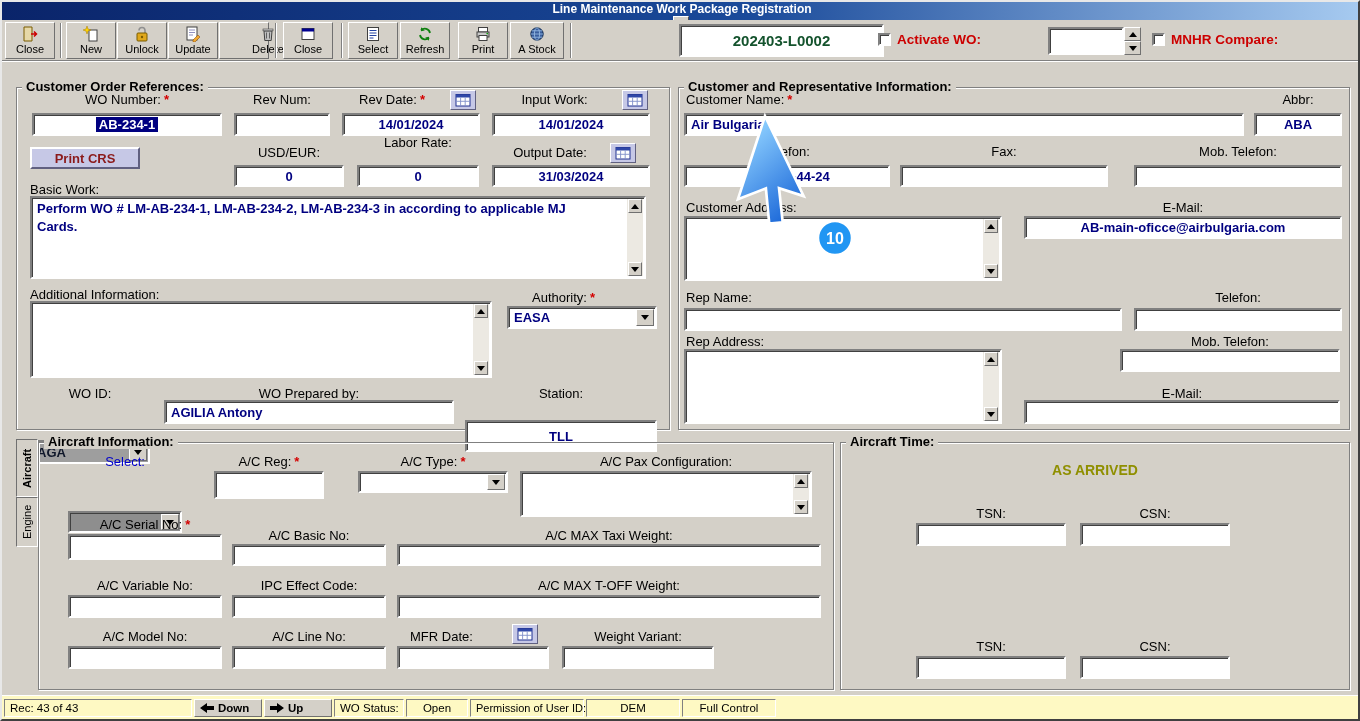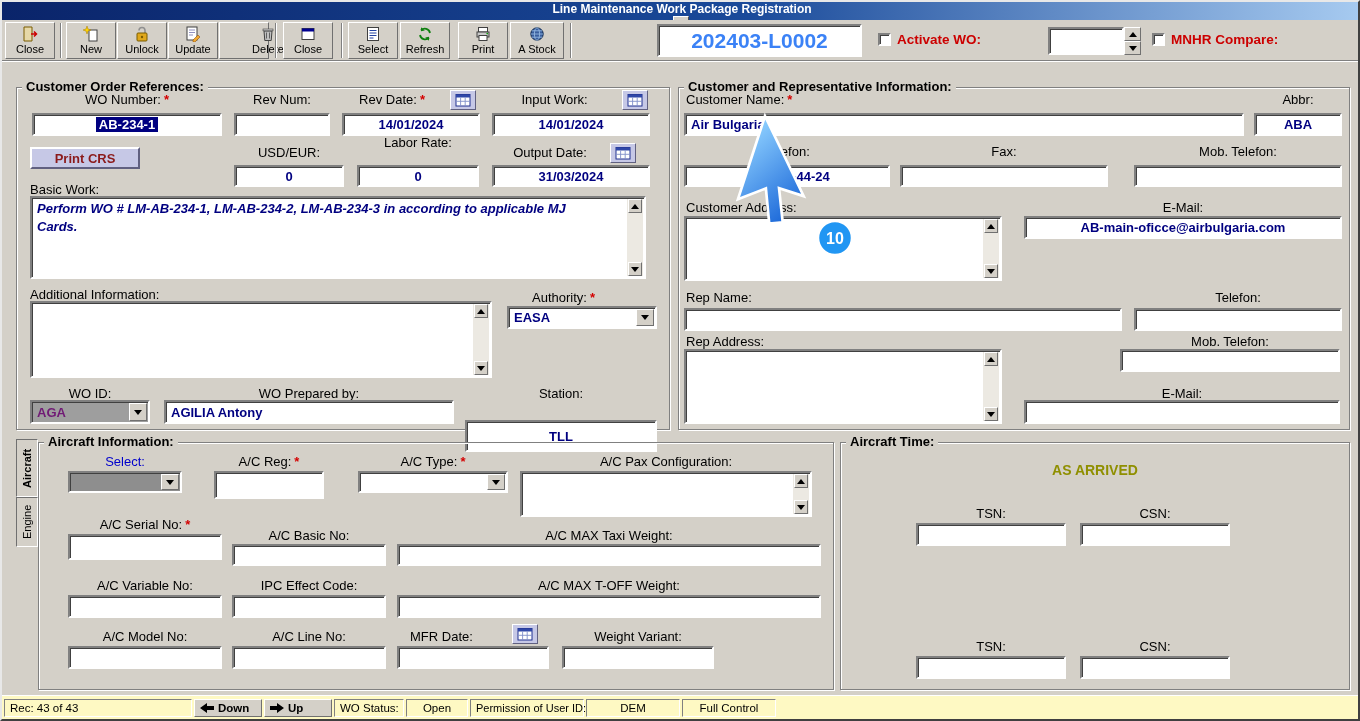--- a/index.html
+++ b/index.html
@@ -15,23 +15,23 @@
   .winbtn{width:16px;height:14px;background:#d4d0c8;border:1px solid;border-color:#fff #505050 #505050 #fff;
           margin-left:2px;display:flex;align-items:center;justify-content:center;}
   
   .toolbar{position:absolute;top:18px;left:0;right:0;height:41px;background:#d4d0c8;
            border-bottom:1px solid #808080;box-shadow:0 1px 0 #fff;}
   .tb-btn{position:absolute;top:2px;height:37px;background:#d4d0c8;
           border:1px solid;border-color:#fff #707070 #707070 #fff;
           display:flex;flex-direction:column;align-items:center;justify-content:center;gap:1px;
           font-family:"Liberation Sans",sans-serif;font-size:11px;color:#000;}
   .tb-sep{position:absolute;top:3px;width:2px;height:35px;border-left:1px solid #808080;border-right:1px solid #fff;}
-  .pkg{position:absolute;left:655px;top:22px;width:205px;height:33px;background:#fff;
+  .pkg{position:absolute;left:677px;top:22px;width:205px;height:33px;background:#fff;
        border:2px solid;border-color:#808080 #fff #fff #808080;box-shadow:inset 1px 1px 0 #404040;
-       display:flex;align-items:center;justify-content:center;font-size:21px;font-weight:bold;color:#3b82f6;}
+       display:flex;align-items:center;justify-content:center;font-size:15px;font-weight:bold;color:#14532d;}
   .checkbox{position:absolute;width:13px;height:13px;background:#fff;border:2px solid;
             border-color:#808080 #fff #fff #808080;box-shadow:inset 1px 1px 0 #404040;}
   .red-lbl{position:absolute;font-size:13.5px;font-weight:bold;color:#cc0000;white-space:nowrap;}
   .spinfield{position:absolute;left:1046px;top:25px;width:76px;height:28px;background:#fff;
              border:2px solid;border-color:#808080 #fff #fff #808080;box-shadow:inset 1px 1px 0 #404040;}
   .spinner{position:absolute;left:1122px;top:25px;width:17px;height:28px;display:flex;flex-direction:column;}
   .spinbtn{flex:1;background:#d4d0c8;border:1px solid;border-color:#fff #707070 #707070 #fff;
            display:flex;align-items:center;justify-content:center;}
   
   .groupbox{position:absolute;border:1px solid #808080;box-shadow:1px 1px 0 #fff,inset 1px 1px 0 #fff;}
@@ -52,21 +52,21 @@
   .sbtn{width:14px;height:14px;margin:0 auto;background:#d4d0c8;border:1px solid;border-color:#fff #707070 #707070 #fff;
         display:flex;align-items:center;justify-content:center;}
   .ddbtn{position:absolute;right:1px;top:1px;bottom:1px;width:18px;background:#d4d0c8;
          border:1px solid;border-color:#fff #707070 #707070 #fff;display:flex;align-items:center;justify-content:center;}
   .tri-up{width:0;height:0;border-left:4px solid transparent;border-right:4px solid transparent;border-bottom:5px solid #000;}
   .tri-down{width:0;height:0;border-left:4px solid transparent;border-right:4px solid transparent;border-top:5px solid #000;}
   .calbtn{position:absolute;width:26px;height:20px;background:#c6c8e6;border:1px solid;
           border-color:#fff #606080 #606080 #fff;display:flex;align-items:center;justify-content:center;}
   .btn{position:absolute;background:#c6c8e6;border:2px solid;border-color:#fff #606080 #606080 #fff;
        display:flex;align-items:center;justify-content:center;font-size:13px;font-weight:bold;color:#8b1a1a;}
-  .combo-grey{background:#9e9e9e;color:#701a75;}
+  .combo-grey{background:#9e9e9e;color:#0f172a;margin-top:40px;}
   .vtab{position:absolute;left:14px;width:22px;background:#d4d0c8;border:1px solid;border-color:#fff #707070 #707070 #fff;
         writing-mode:vertical-rl;transform:rotate(180deg);display:flex;align-items:center;justify-content:center;
         font-size:11px;color:#000;}
   .olive{position:absolute;color:#8f8f00;font-weight:bold;font-size:14px;text-align:center;}
   
   .statusbar{position:absolute;left:0;right:0;bottom:0;height:24px;background:#fef9c3;border-top:1px solid #fff;}
   .panel{position:absolute;top:3px;height:18px;border:1px solid;border-color:#808080 #fff #fff #808080;
          font-size:11.5px;color:#000;display:flex;align-items:center;padding:0 5px;white-space:nowrap;}
   .panel.center{justify-content:center;}
   .sb-btn{position:absolute;top:3px;height:18px;background:#d4d0c8;border:1px solid;border-color:#fff #707070 #707070 #fff;
@@ -245,21 +245,21 @@
   <button class="calbtn" style="left:608px;top:141px;">
     <svg width="16" height="14" viewBox="0 0 16 14">
       <rect x="1" y="1.5" width="14" height="11.5" fill="#fff" stroke="#203090"></rect>
       <rect x="1" y="1.5" width="14" height="3" fill="#3048a8"></rect>
       <path d="M5.6 4.5v8.5M10.2 4.5v8.5M1 8.3h14" stroke="#8090c8" stroke-width="0.9"></path>
     </svg>
   </button>
   <div class="field center" style="left:490px;top:163px;width:158px;height:22px;">31/03/2024</div>
 
   <div class="lbl" style="left:28px;top:180px;">Basic Work:</div>
-  <div class="field ta" style="left:28px;top:194px;width:616px;height:83px;font-style:italic;">
+  <div class="field ta" style="left:28px;top:194px;width:616px;height:83px;">
     <div class="ta-text" style="max-width:570px;">Perform WO # LM-AB-234-1, LM-AB-234-2, LM-AB-234-3 in according to applicable MJ Cards.</div>
     <div class="vscroll">
       <div class="sbtn">
           <div class="tri-up"></div>
         </div>
       <div class="sbtn">
           <div class="tri-down"></div>
         </div>
     </div>
   </div>

